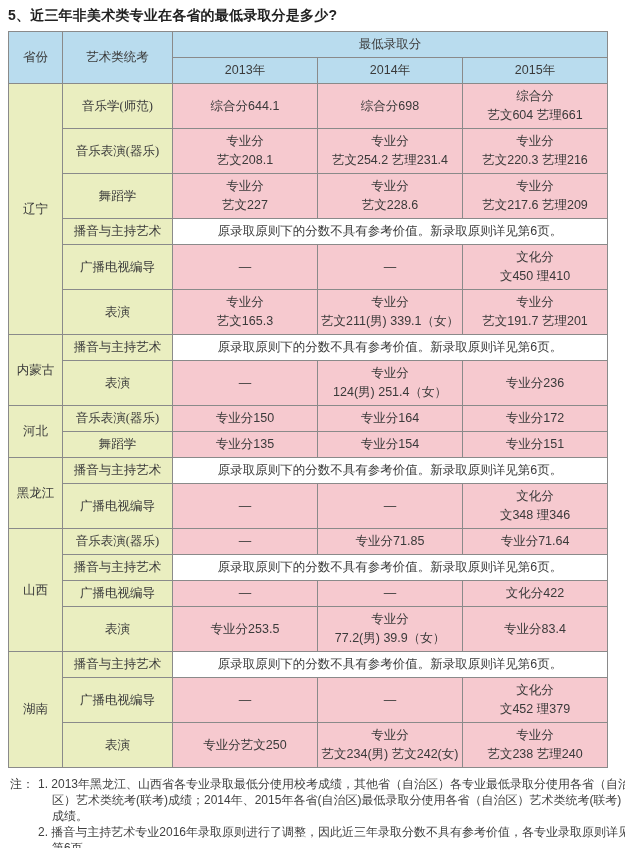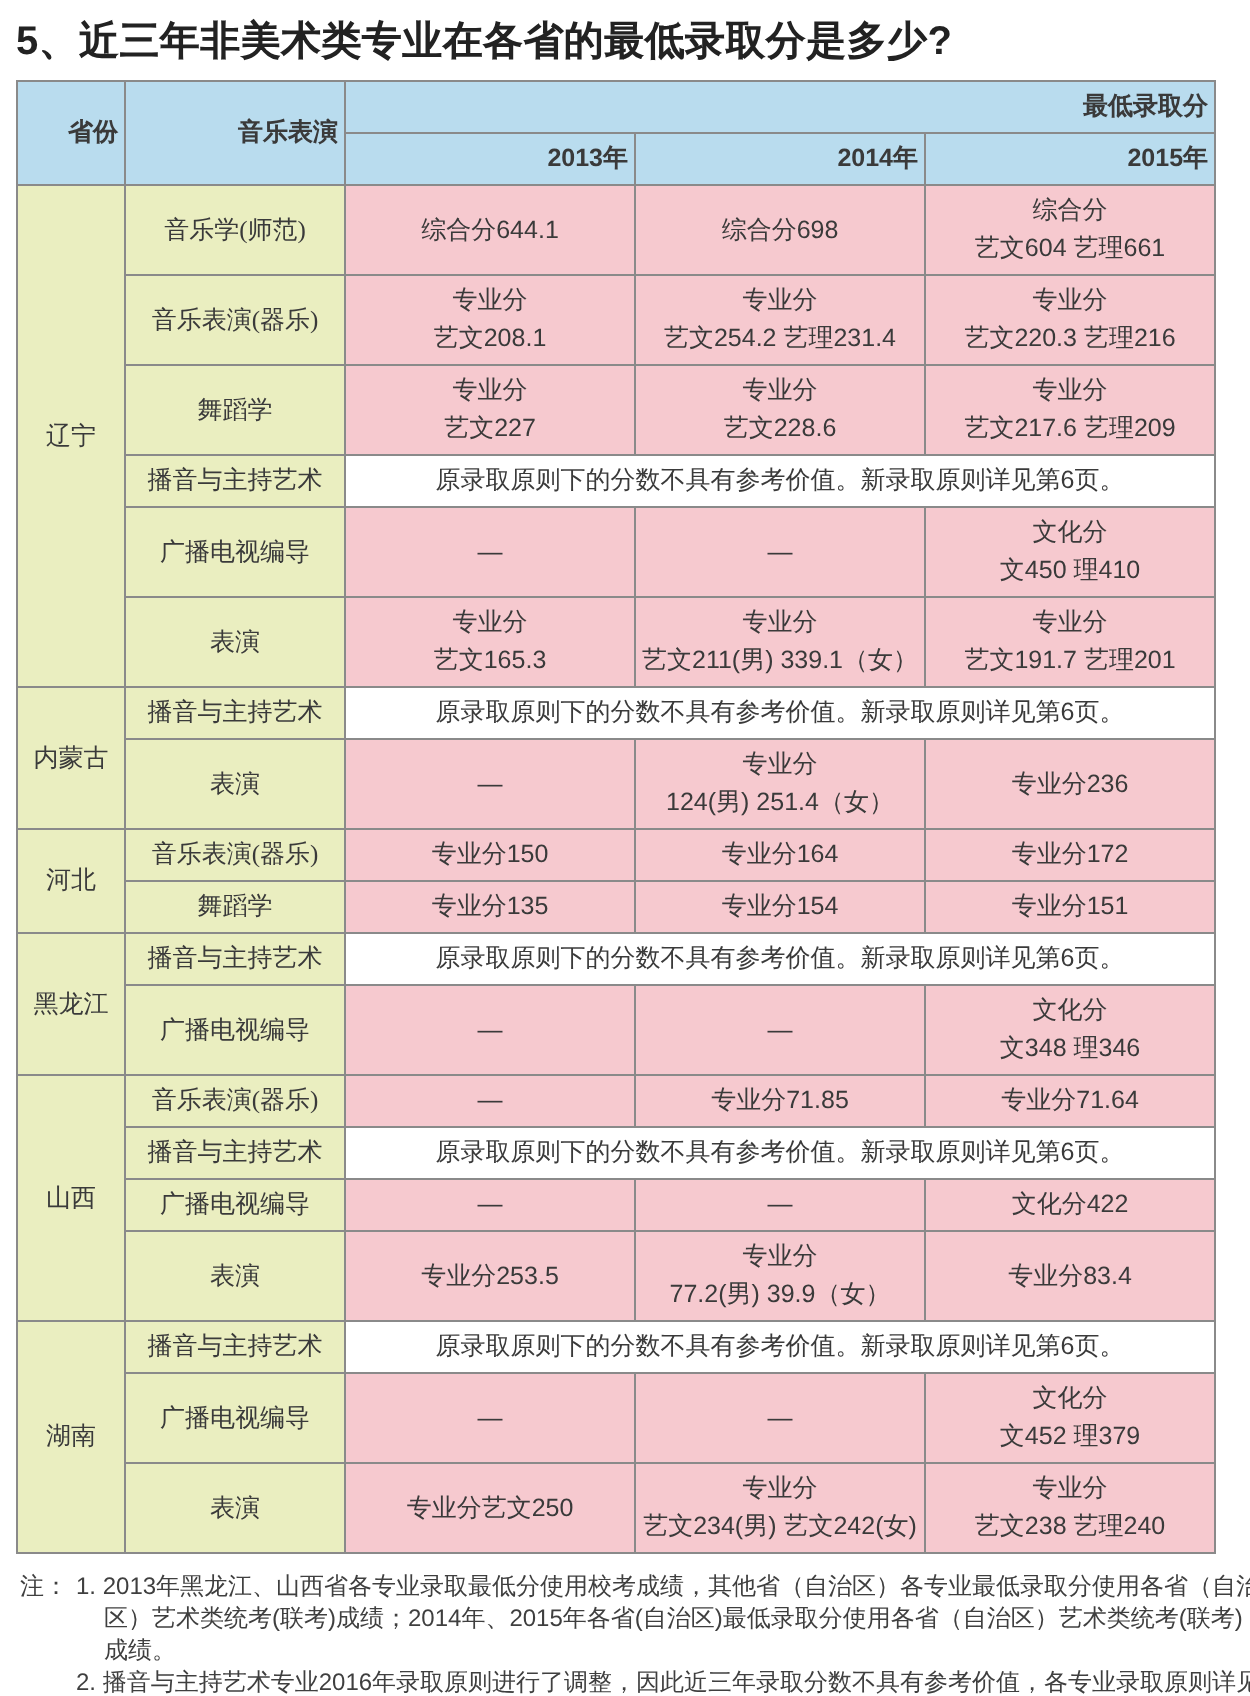--- a/index.html
+++ b/index.html
@@ -13,21 +13,21 @@
   }
   html,body{margin:0;padding:0;background:#ffffff;}
   body{
     width:625px;
     font-family:"Liberation Sans","DejaVu Sans",sans-serif;
     color:var(--text);
     -webkit-font-smoothing:antialiased;
   }
   .page{padding:7px 8px 6px 8px;}
   .page-title{
-    font-size:20px;
+    font-size:14px;
     font-weight:700;
     color:var(--title);
     margin:0 0 6px 0;
     letter-spacing:0.2px;
   }
   table.score-table{
     border-collapse:collapse;
     table-layout:fixed;
     width:600px;
     font-size:12.5px;
@@ -35,23 +35,22 @@
   .score-table th,.score-table td{
     border:1px solid var(--border);
     text-align:center;
     vertical-align:middle;
     padding:3px 3px;
     line-height:19px;
     overflow:hidden;
   }
   .score-table th{
     background:var(--header-bg);
-    font-weight:700;
+    font-weight:400;
     height:19px;
-    text-align:right;
   }
   .score-table td.province{
     background:var(--label-bg);
     width:54px;
     margin-top:35px;
   }
   .score-table td.major{
     background:var(--label-bg);
     font-family:Liberation Serif, serif;
   }
@@ -94,21 +93,21 @@
     <colgroup>
       <col class="c-province">
       <col class="c-major">
       <col class="c-year">
       <col class="c-year">
       <col class="c-year">
     </colgroup>
     <thead>
       <tr>
         <th rowspan="2">省份</th>
-        <th rowspan="2">音乐表演</th>
+        <th rowspan="2">艺术类统考</th>
         <th colspan="3">最低录取分</th>
       </tr>
       <tr>
         <th>2013年</th>
         <th>2014年</th>
         <th>2015年</th>
       </tr>
     </thead>
     <tbody>
         <tr>

